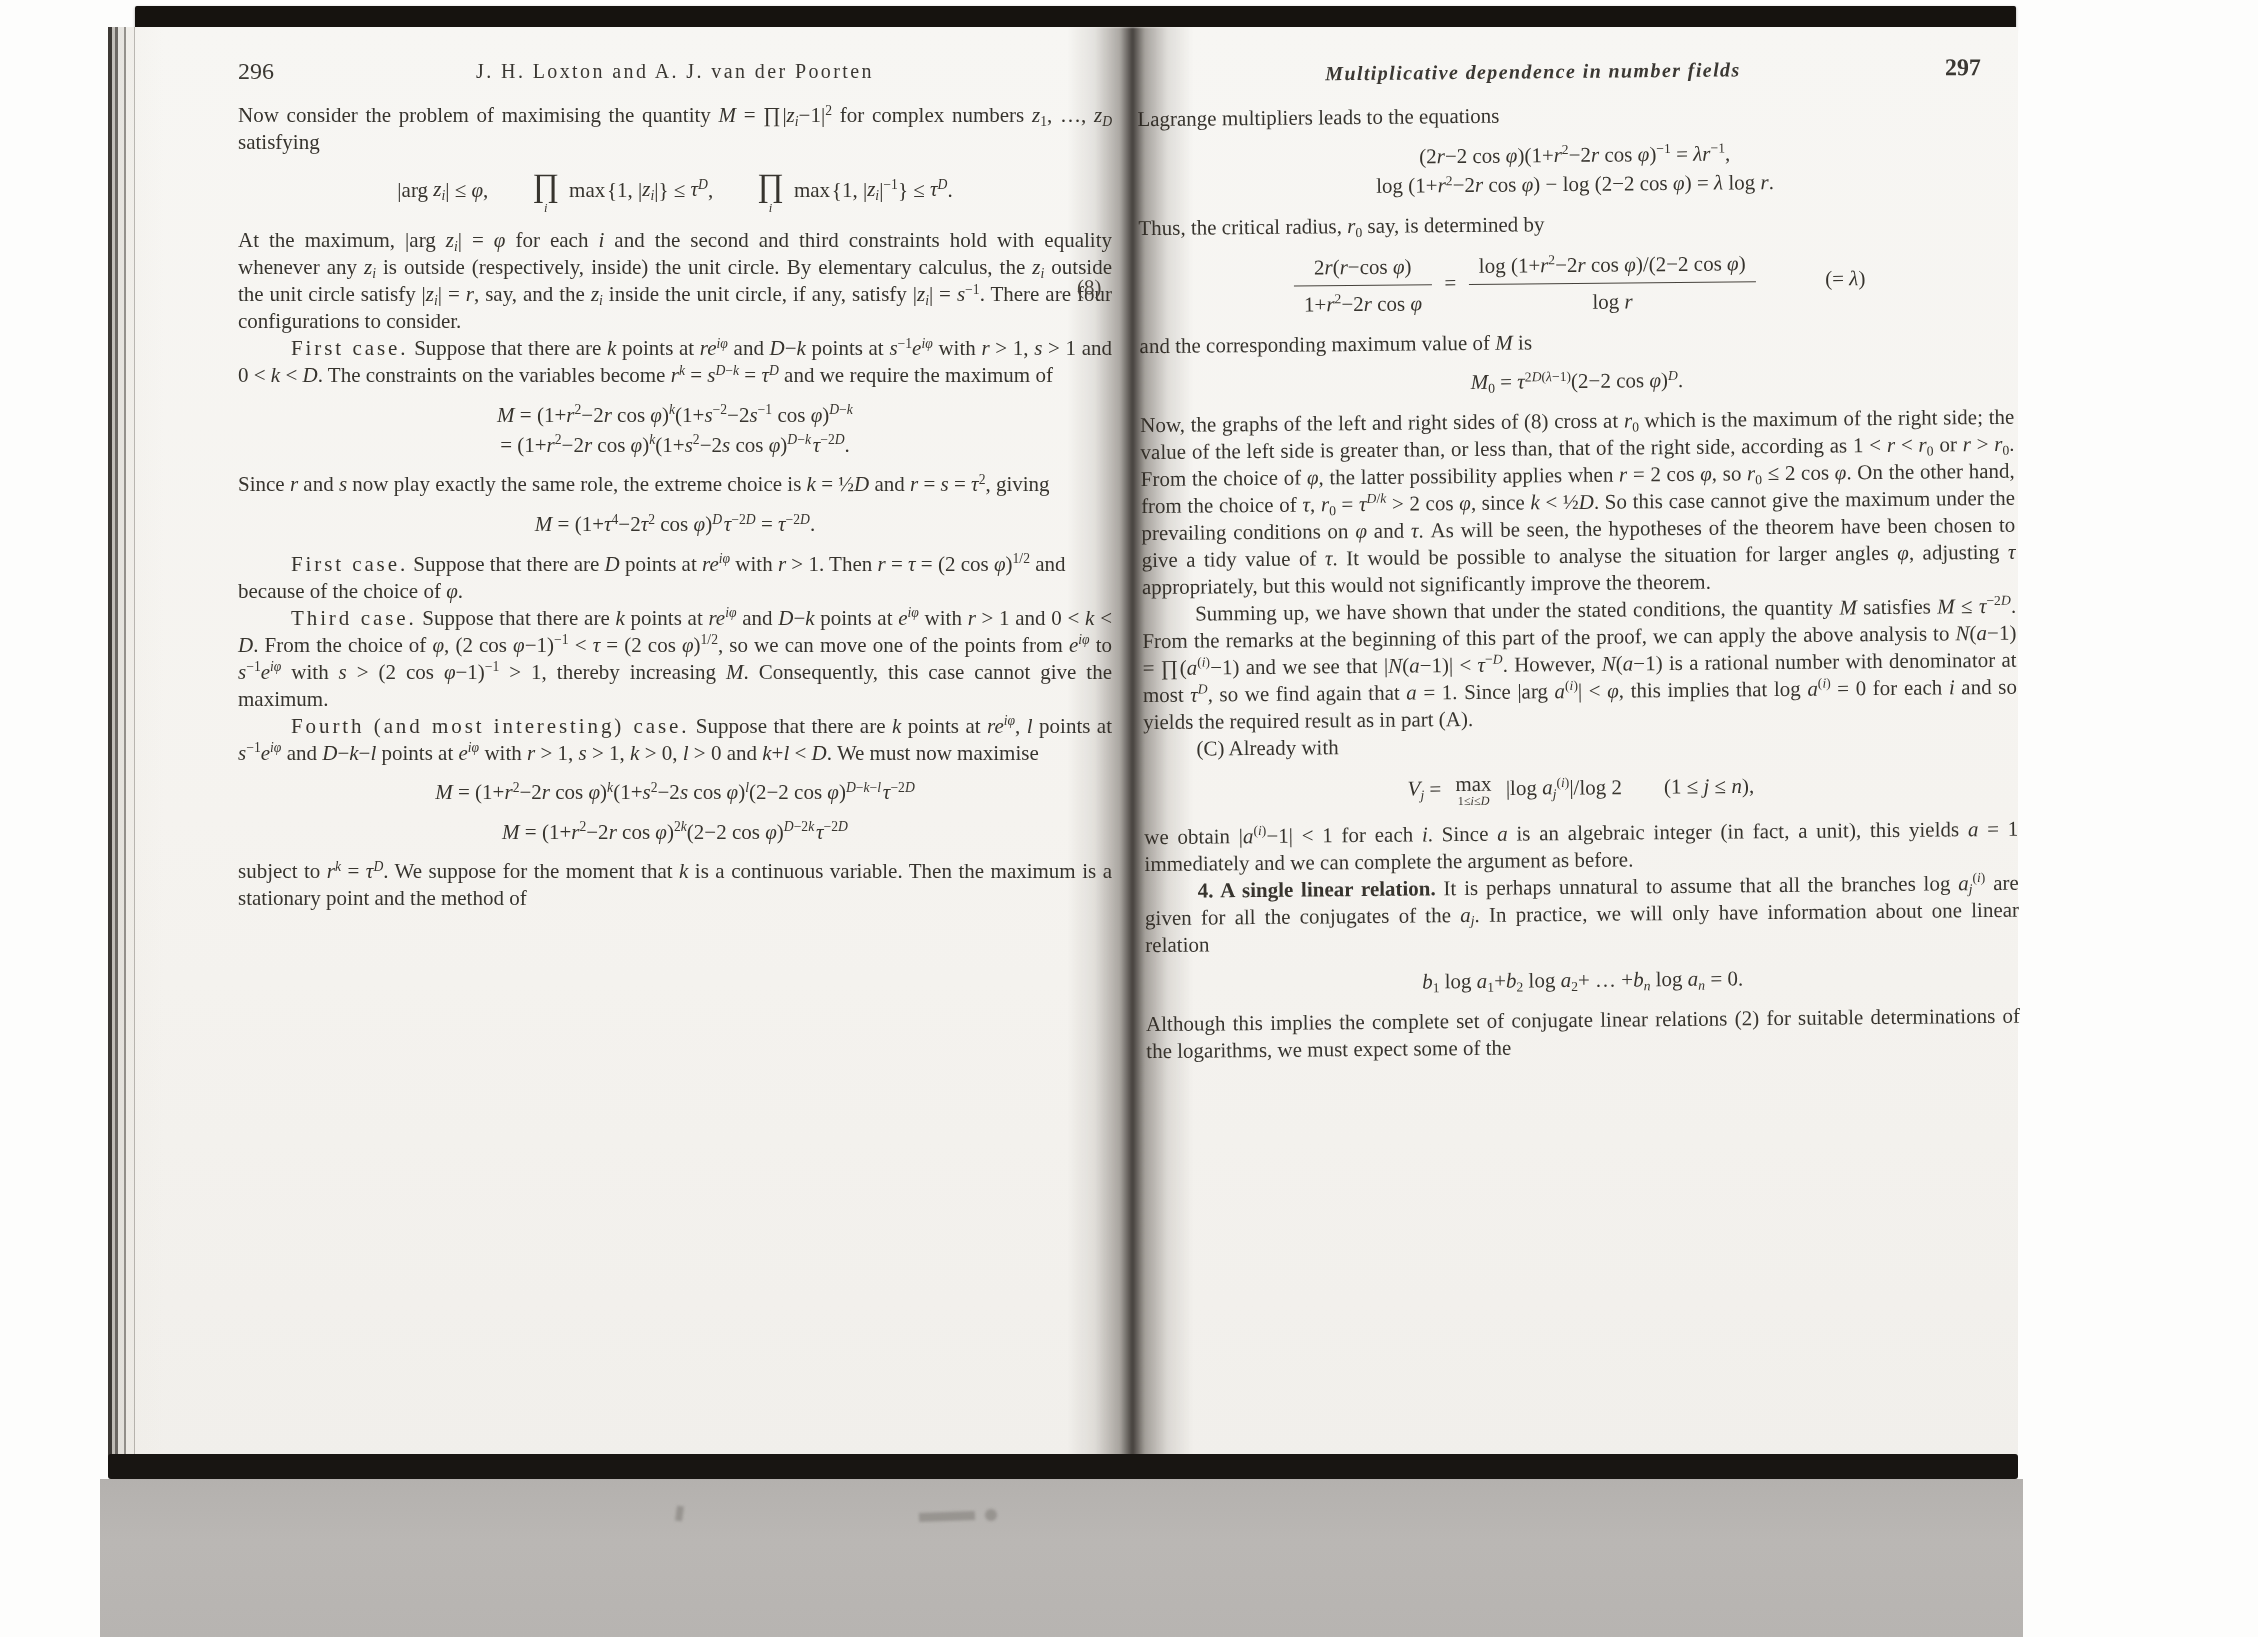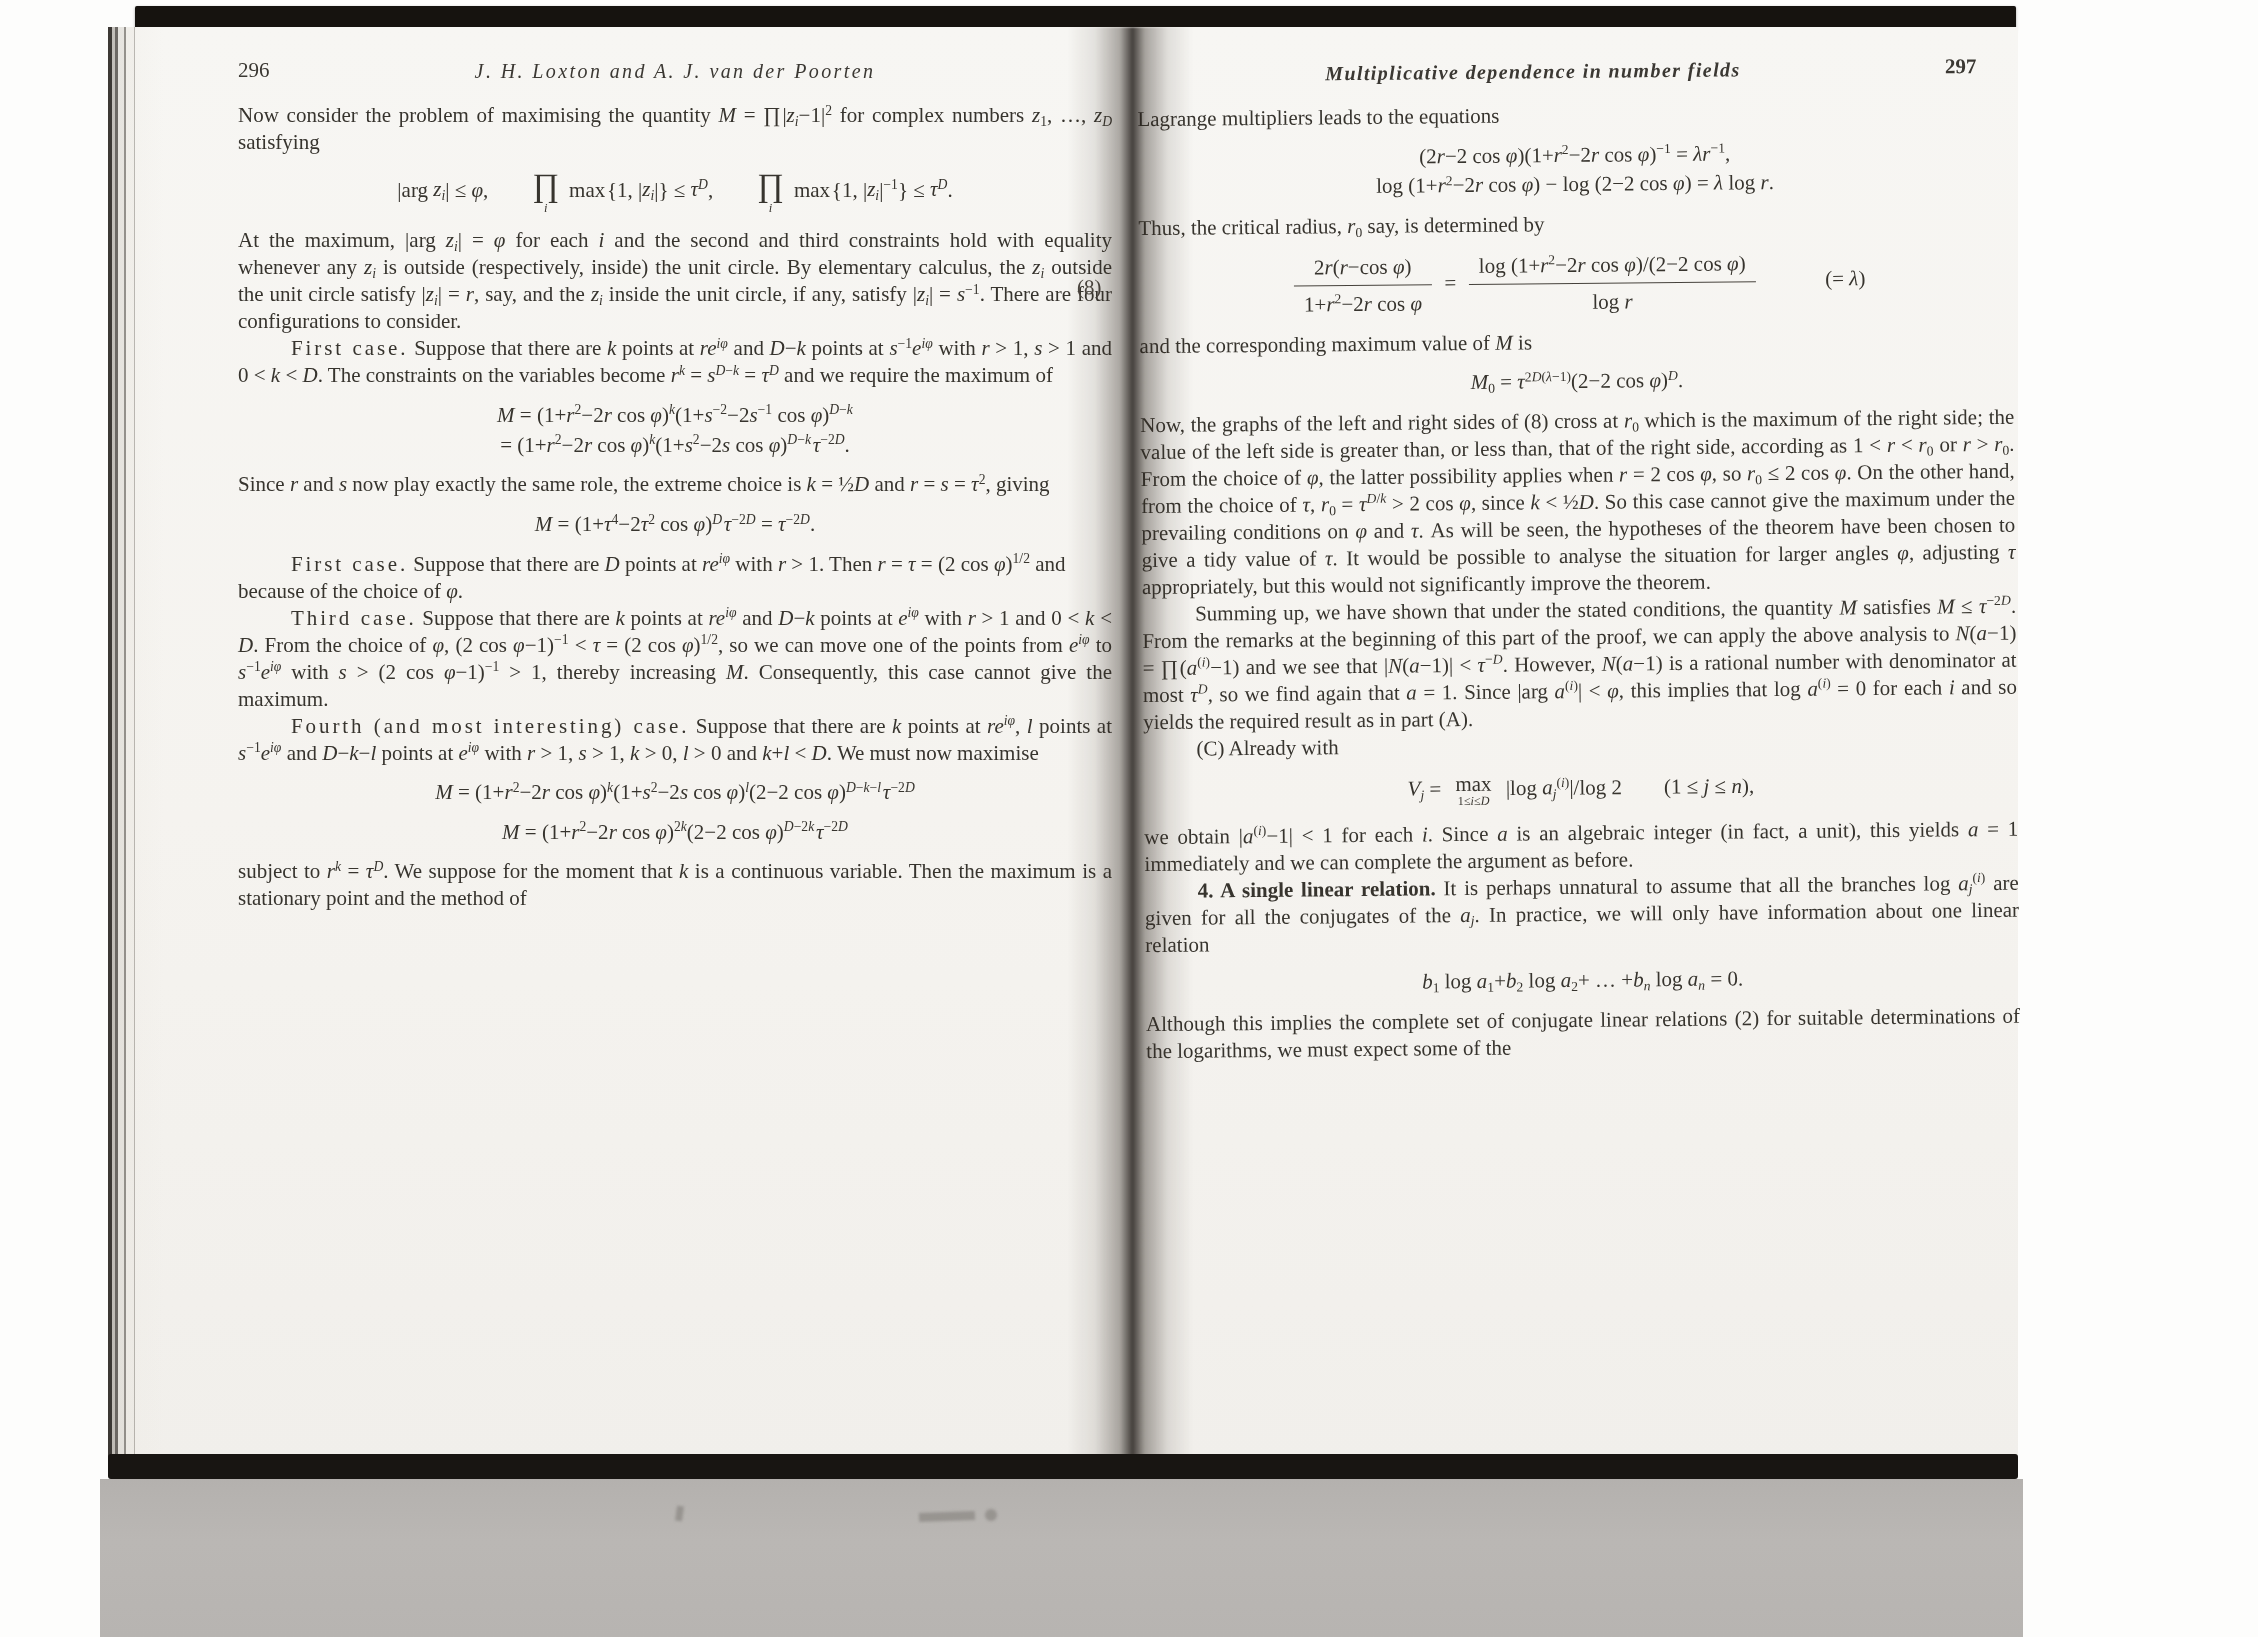--- a/index.html
+++ b/index.html
@@ -27,23 +27,23 @@
       rgba(200,196,188,.35) 17%,rgba(200,196,188,.35) 28%,
       rgba(50,45,38,.5) 28%,rgba(50,45,38,.5) 32%,
       rgba(225,221,213,.3) 32%,rgba(225,221,213,.3) 46%,
       rgba(70,64,55,.35) 46%,rgba(70,64,55,.35) 49%,
       rgba(235,232,225,.2) 49%,rgba(235,232,225,0) 100%);
   }
   .page{position:absolute;color:#36332d;}
   .page.left{left:0;top:0;width:1010px;height:100%;}
   .page.right{left:1010px;top:0;width:900px;height:100%;transform:rotate(-0.55deg);transform-origin:50% 40%;}
   .runhead{position:absolute;top:33px;font-size:20px;letter-spacing:2.4px;color:#3b3833;text-align:center;}
-  .runhead.roman{left:130px;width:874px;font-style:italic;}
+  .runhead.roman{left:130px;width:874px;}
   .runhead.em{left:0px;width:840px;font-style:italic;letter-spacing:1.4px;font-weight:600;}
-  .pageno{position:absolute;top:31px;font-size:21px;color:#3b3833;}
+  .pageno{position:absolute;top:31px;font-size:24px;color:#3b3833;}
   .pageno.pl{left:130px;}
   .pageno.pr{left:832px;font-weight:bold;}
   .col{
     position:absolute;top:75px;width:874px;
     font-size:21px;line-height:27px;text-align:justify;
     color:#37342e;
   }
   .col.lc{left:130px;}
   .col.rc{left:24px;}
   .para{margin:0;}

